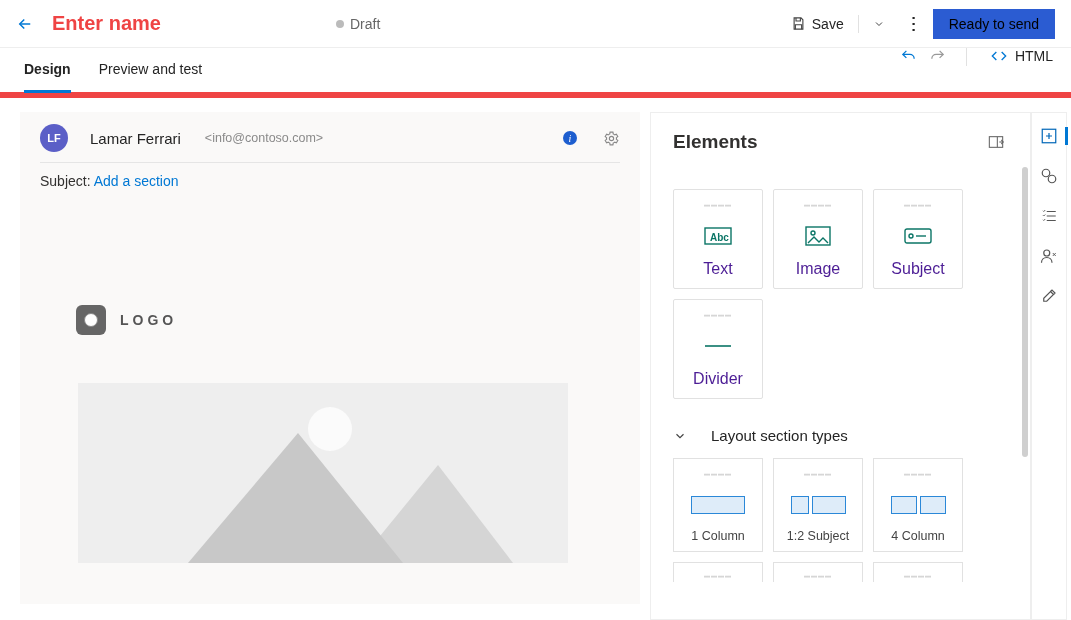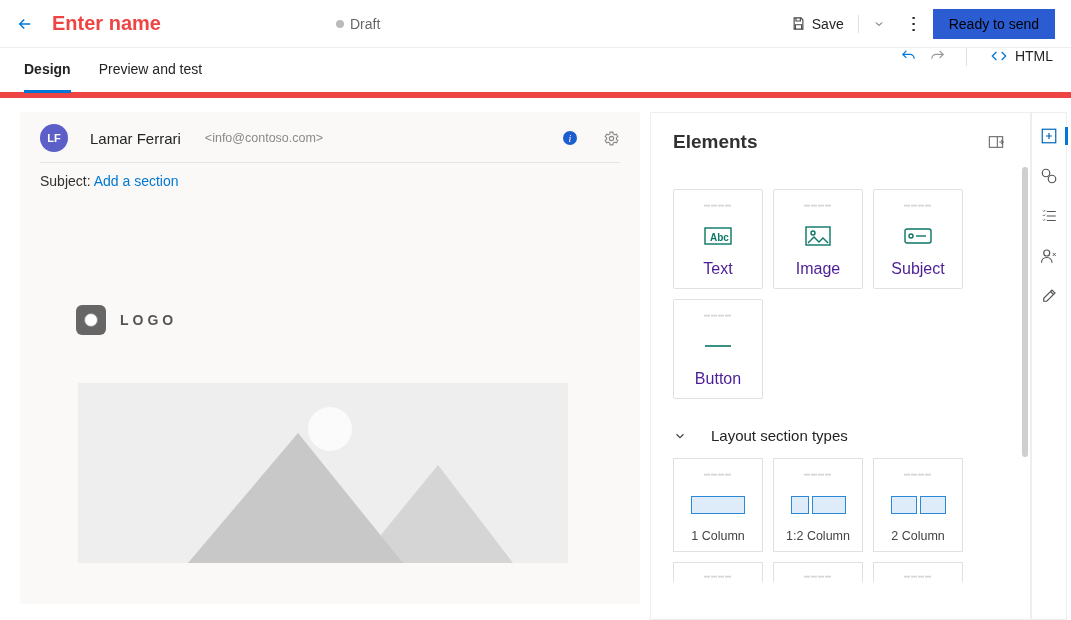--- a/index.html
+++ b/index.html
@@ -227,21 +227,21 @@
           </span>
           <span class="el-label">Subject</span>
         </div>
         <div class="el-card">
           <span class="drag-handle">┅┅┅┅</span>
           <span class="el-icon">
             <svg width="26" height="4" viewBox="0 0 26 4">
                 <line x1="0" y1="2" x2="26" y2="2" stroke="currentColor" stroke-width="1.6"></line>
               </svg>
           </span>
-          <span class="el-label">Button</span>
+          <span class="el-label">Divider</span>
         </div>
       </div>
 
       <div class="layout-title">
         <svg width="14" height="14" viewBox="0 0 24 24" fill="none" stroke="#444" stroke-width="2">
             <path d="M6 9l6 6 6-6"></path>
           </svg>
         <span>Layout section types</span>
       </div>
       <div class="layout-grid">
@@ -251,29 +251,29 @@
               <span class="lc-box" style="width:54px;"></span>
             </span>
           <span class="lc-label">1 Column</span>
         </div>
         <div class="layout-card">
           <span class="drag-handle">┅┅┅┅</span>
           <span class="lc-preview">
               <span class="lc-box" style="width:18px;"></span>
               <span class="lc-box" style="width:34px;"></span>
             </span>
-          <span class="lc-label">1:2 Column</span>
+          <span class="lc-label">1:2 Subject</span>
         </div>
         <div class="layout-card">
           <span class="drag-handle">┅┅┅┅</span>
           <span class="lc-preview">
               <span class="lc-box" style="width:26px;"></span>
               <span class="lc-box" style="width:26px;"></span>
             </span>
-          <span class="lc-label">2 Column</span>
+          <span class="lc-label">4 Column</span>
         </div>
       </div>
       <div class="layout-grid2">
         <div class="layout-card-stub">
             <span class="drag-handle">┅┅┅┅</span>
           </div>
         <div class="layout-card-stub">
             <span class="drag-handle">┅┅┅┅</span>
           </div>
         <div class="layout-card-stub">

